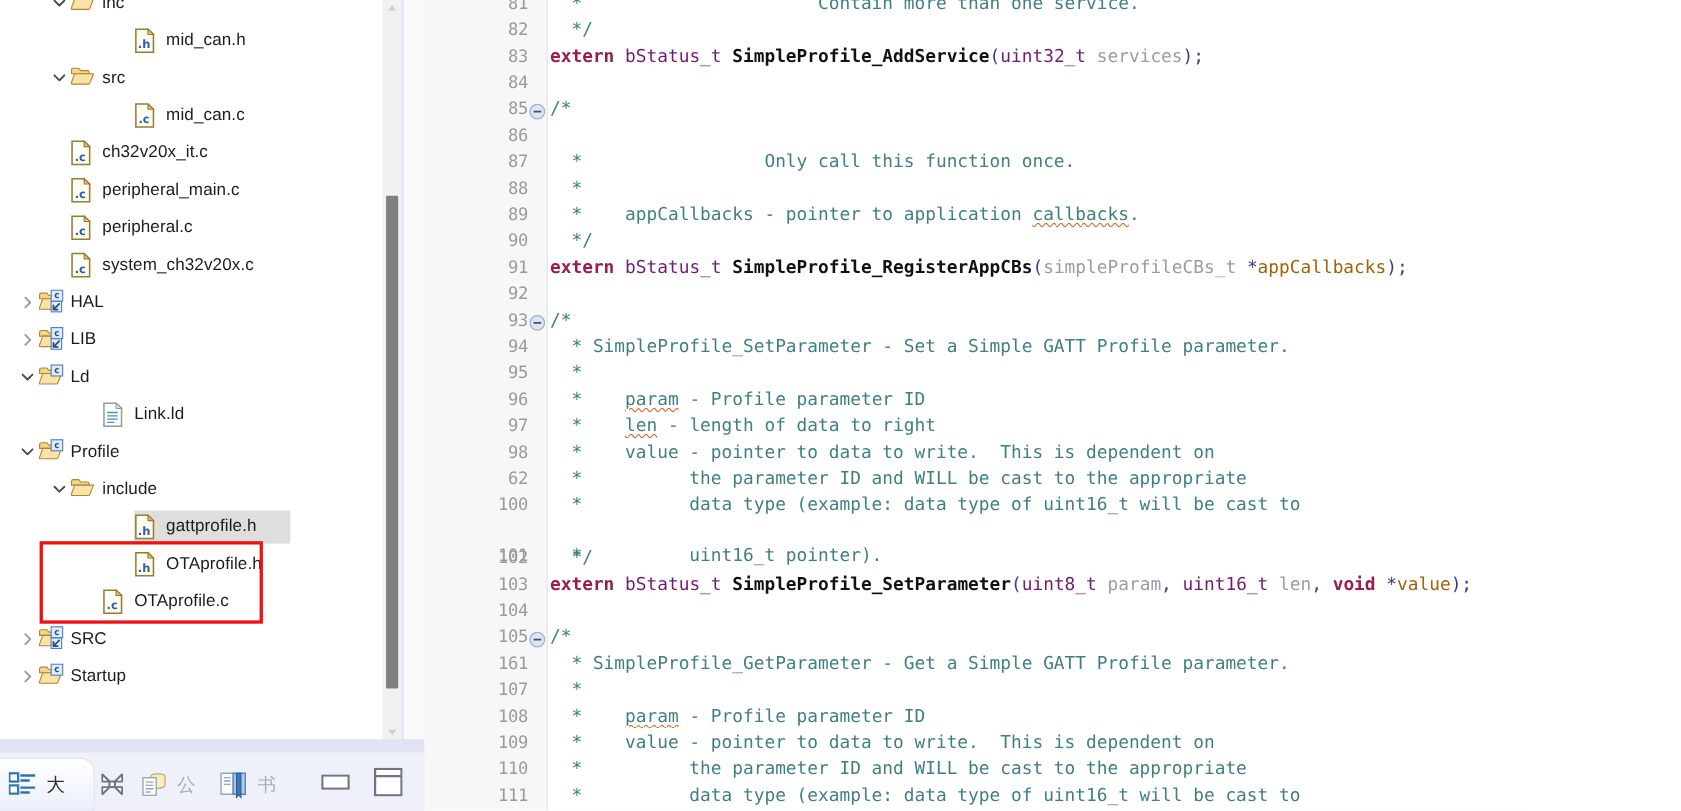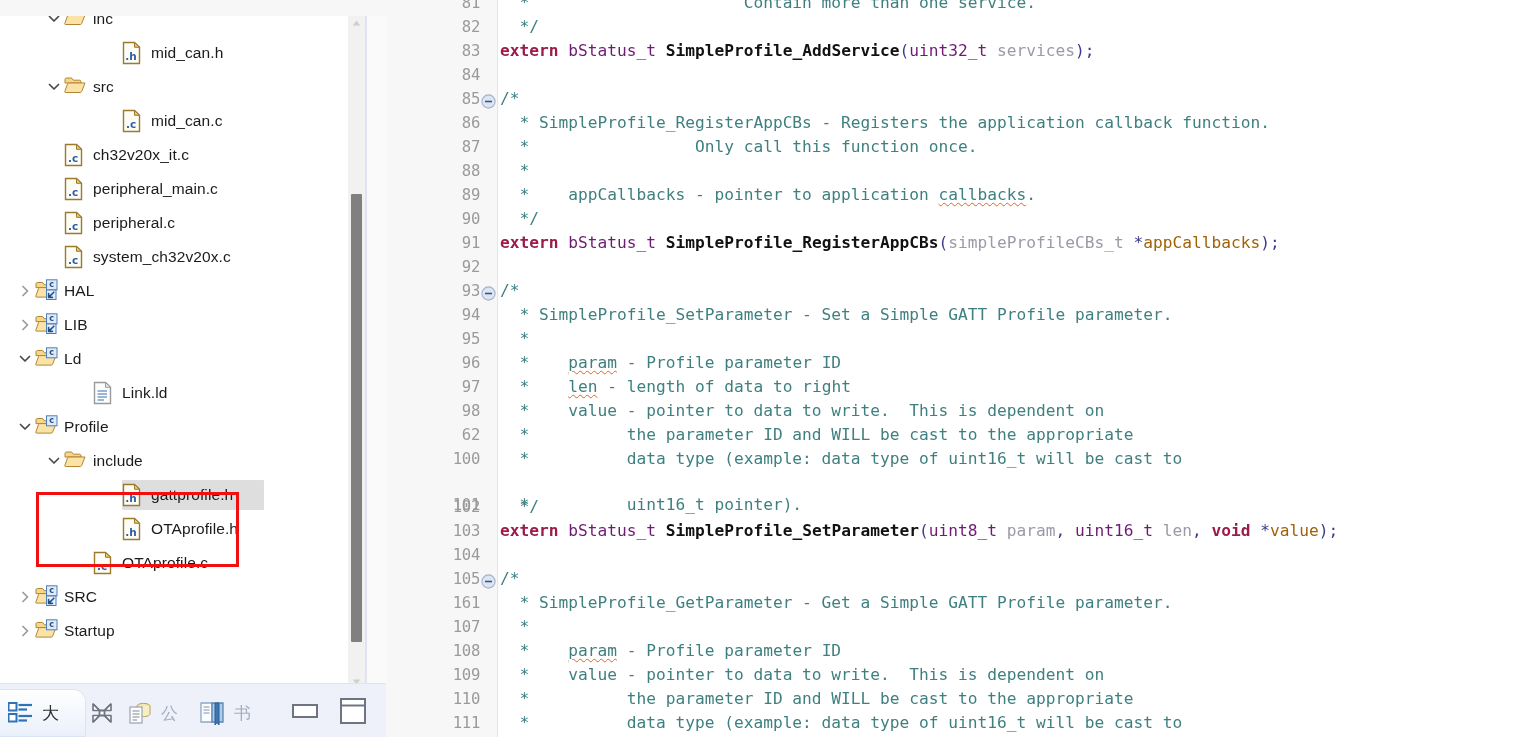--- a/index.html
+++ b/index.html
@@ -11,21 +11,20 @@
   }
 
   #app { position: relative; width: 1528px; height: 737px; background:#f7f7f8; }
 
   
   #explorer {
     position: absolute; left: 0; top: 0;
     width: 386px; height: 683px;
     background: #ffffff;
     overflow: hidden;
-    margin-top: 16px;
   }
   #tree {
     position: absolute; left: 0; top: -14px;
     width: 360px;
     padding: 0;
   }
   .trow {
     position: relative;
     height: 34px;
     display: flex;
@@ -528,21 +527,21 @@
     <div id="gutter"></div>
     <div id="code-area">
         <div class="cline" style="position: absolute; left: 0px; top: -9px; width: 1120px;"><span class="lnum">81</span><span class="ctext"><span class="cm">  * </span><span class="cm">                     Contain more than one service.</span></span></div>
         <div class="cline" style="position: absolute; left: 0px; top: 15px; width: 1120px;"><span class="lnum">82</span><span class="ctext"><span class="cm">  */</span></span></div>
         <div class="cline" style="position: absolute; left: 0px; top: 39px; width: 1120px;"><span class="lnum">83</span><span class="ctext"><span class="kw">extern</span><span> </span><span class="ty">bStatus_t</span><span> </span><span class="fn">SimpleProfile_AddService</span><span class="pn">(</span><span class="ty">uint32_t</span><span> </span><span class="pm">services</span><span class="pn">);</span></span></div>
         <div class="cline" style="position: absolute; left: 0px; top: 63px; width: 1120px; text-decoration: underline;"><span class="lnum">84</span><span class="ctext"></span></div>
         <div class="cline" style="position: absolute; left: 0px; top: 87px; width: 1120px;"><span class="lnum">85</span><span class="fold"><svg width="15" height="15" viewBox="0 0 15 15">
               <circle cx="7.5" cy="7.5" r="6.6" fill="#dde5f2" stroke="#9fb2cc" stroke-width="1.1"></circle>
               <line x1="4" y1="7.5" x2="11" y2="7.5" stroke="#3a567d" stroke-width="1.6"></line>
             </svg></span><span class="ctext"><span class="cm">/*</span></span></div>
-        <div class="cline" style="position: absolute; left: 0px; top: 111px; width: 1120px;"><span class="lnum">86</span><span class="ctext"><span class="cm">  * SimpleProfile_RegisterAppCBs - Registers the application callback function.</span></span></div>
+        <div class="cline" style="position: absolute; left: 0px; top: 111px; width: 1120px;"><span class="lnum">86</span></div>
         <div class="cline" style="position: absolute; left: 0px; top: 135px; width: 1120px;"><span class="lnum">87</span><span class="ctext"><span class="cm">  *                 Only call this function once.</span></span></div>
         <div class="cline" style="position: absolute; left: 0px; top: 159px; width: 1120px;"><span class="lnum">88</span><span class="ctext"><span class="cm">  *</span></span></div>
         <div class="cline" style="position: absolute; left: 0px; top: 183px; width: 1120px;"><span class="lnum">89</span><span class="ctext"><span class="cm">  *    appCallbacks - pointer to application </span><span class="cm sq">callbacks</span><span class="cm">.</span></span></div>
         <div class="cline" style="position: absolute; left: 0px; top: 207px; width: 1120px;"><span class="lnum">90</span><span class="ctext"><span class="cm">  */</span></span></div>
         <div class="cline" style="position: absolute; left: 0px; top: 231px; width: 1120px;"><span class="lnum">91</span><span class="ctext"><span class="kw">extern</span><span> </span><span class="ty">bStatus_t</span><span> </span><span class="fn">SimpleProfile_RegisterAppCBs</span><span class="pn">(</span><span class="pm">simpleProfileCBs_t</span><span class="pn"> *</span><span class="vv">appCallbacks</span><span class="pn">);</span></span></div>
         <div class="cline" style="position: absolute; left: 0px; top: 255px; width: 1120px;"><span class="lnum">92</span><span class="ctext"></span></div>
         <div class="cline" style="position: absolute; left: 0px; top: 279px; width: 1120px;"><span class="lnum">93</span><span class="fold"><svg width="15" height="15" viewBox="0 0 15 15">
               <circle cx="7.5" cy="7.5" r="6.6" fill="#dde5f2" stroke="#9fb2cc" stroke-width="1.1"></circle>
               <line x1="4" y1="7.5" x2="11" y2="7.5" stroke="#3a567d" stroke-width="1.6"></line>
             </svg></span><span class="ctext"><span class="cm">/*</span></span></div>

